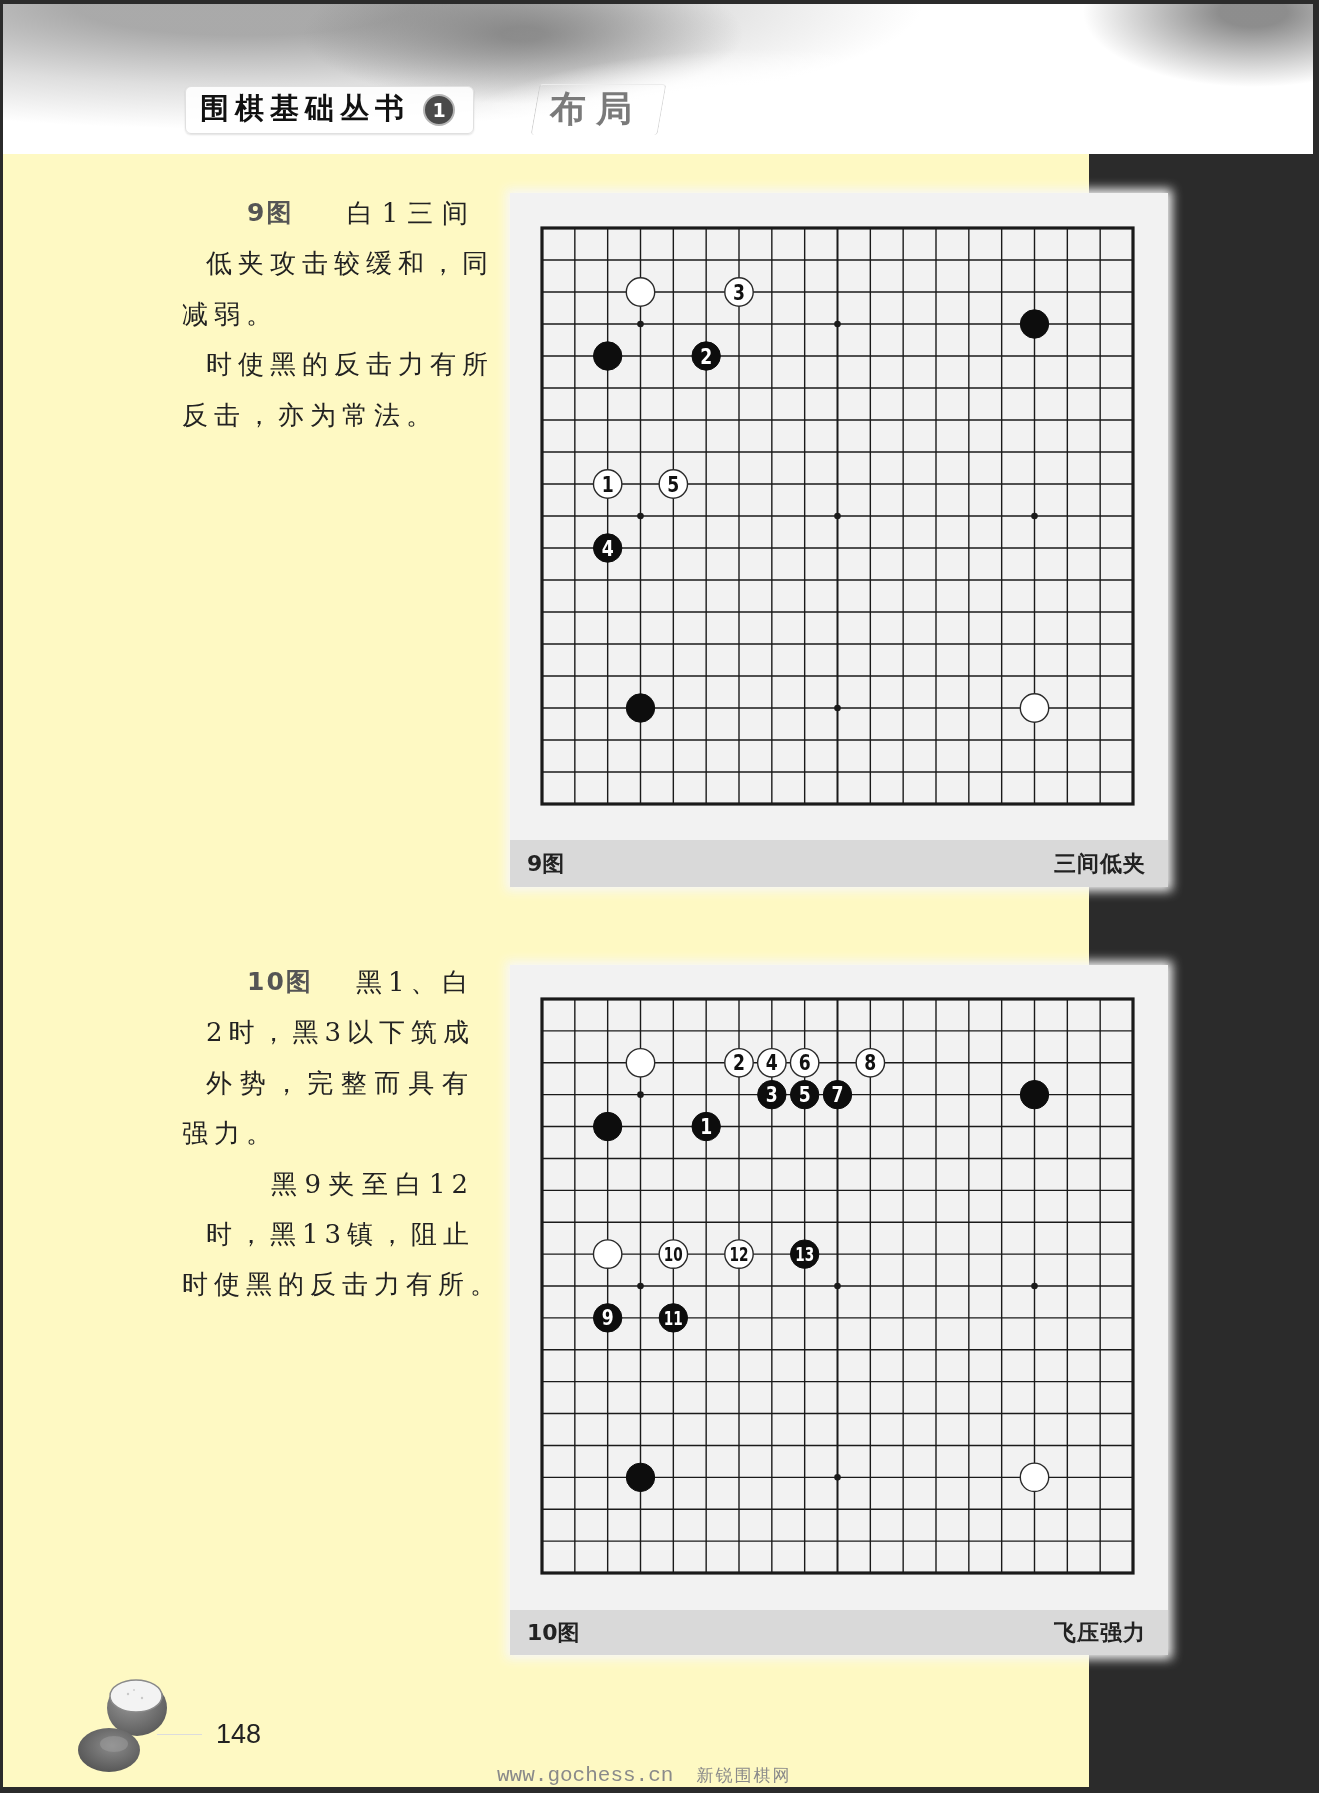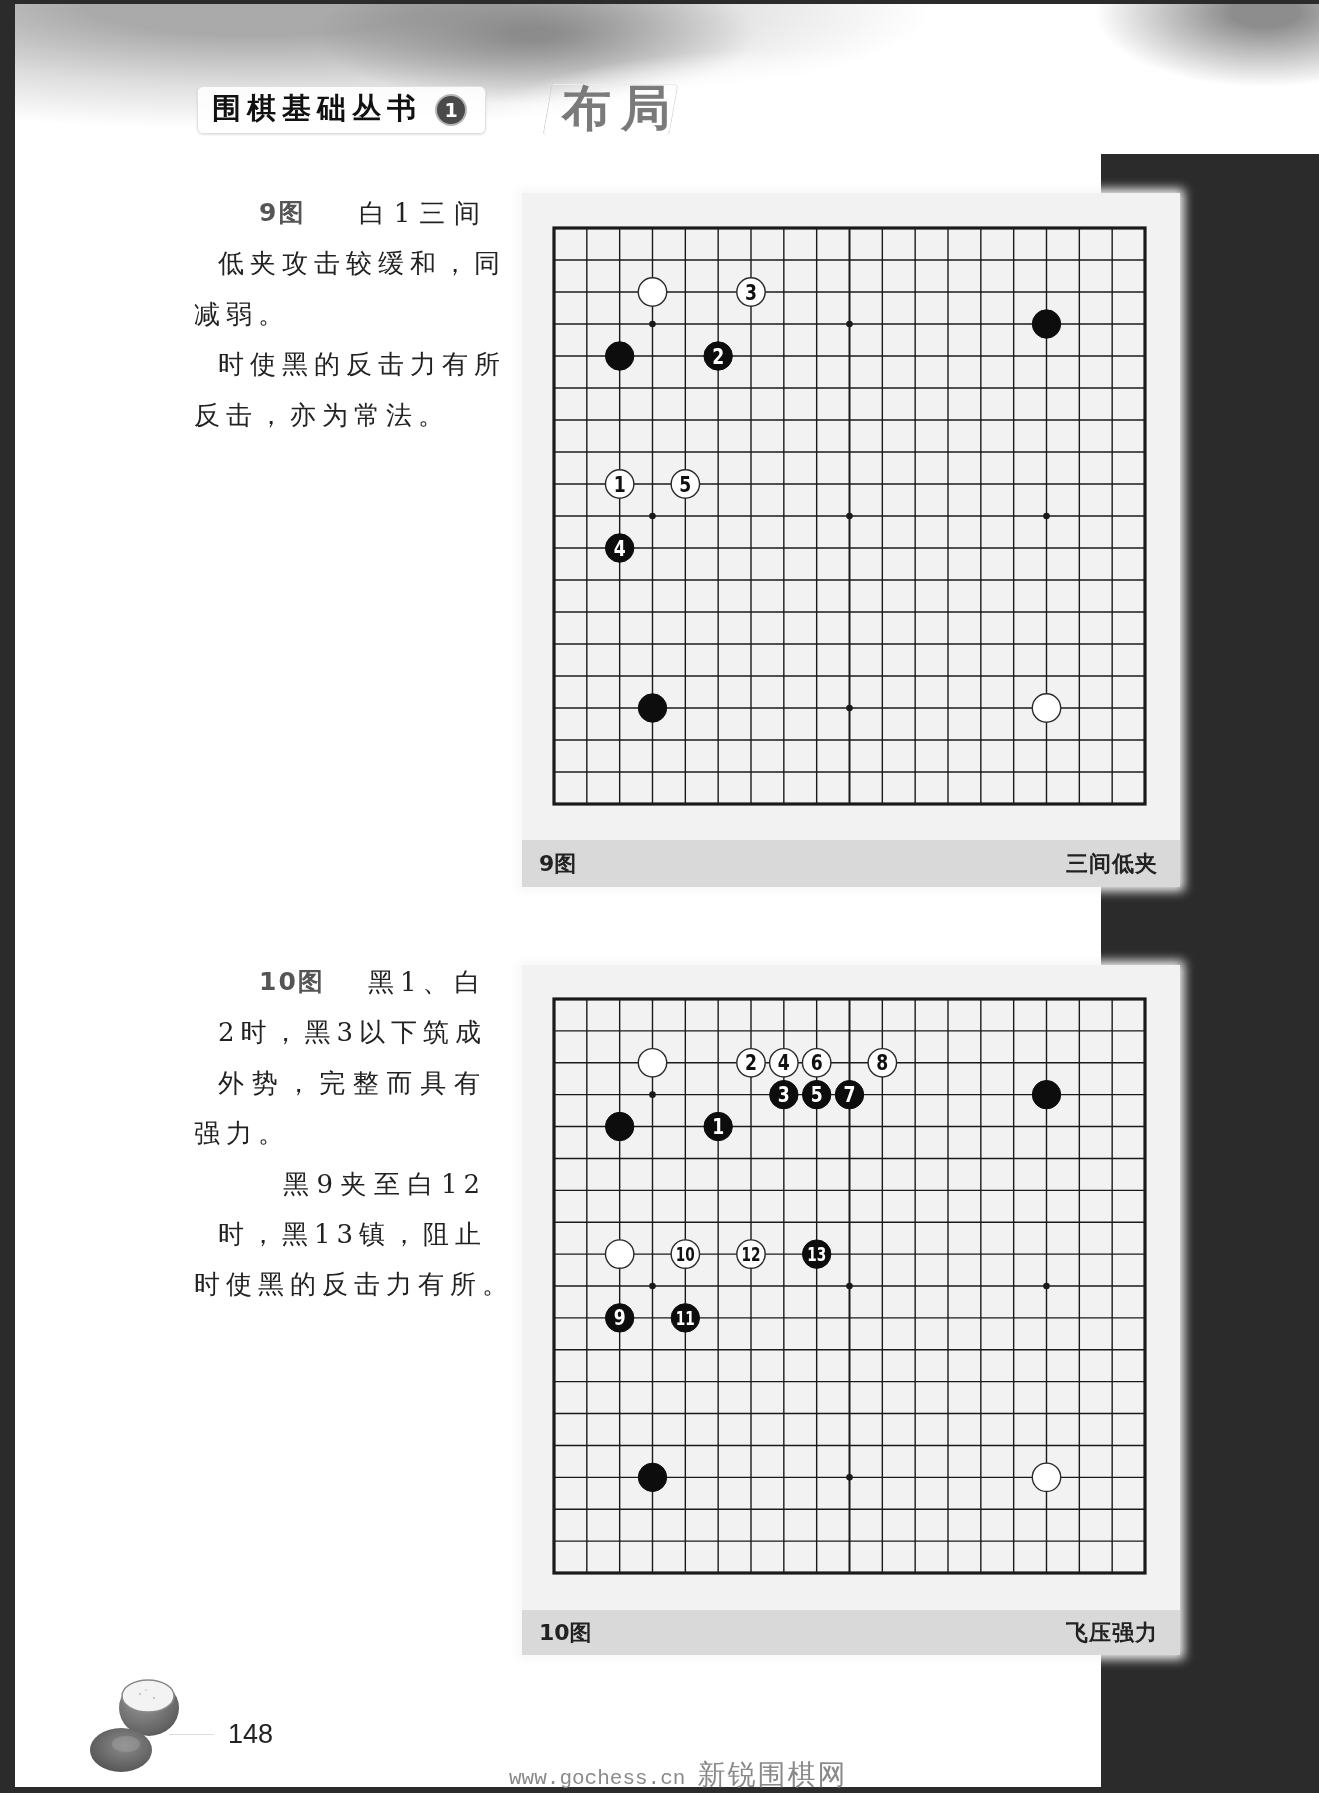--- a/index.html
+++ b/index.html
@@ -1,18 +1,18 @@
 <!DOCTYPE html>
 <html><head>
 <meta charset="utf-8">
 <style>
   html, body { margin:0; padding:0; }
   body { width:1319px; height:1793px; position:relative; overflow:hidden; background:#2b2b2b; }
   .page {
-    position:absolute; left:12px; top:0; width:1095px; height:1793px; background:#ffffff;
+    position:absolute; left:0; top:0; width:1095px; height:1793px; background:#fef9c3;
     box-shadow: inset 3px 4px 0 #2b2b2b, inset -6px -6px 0 #2b2b2b;
   }
   .header-bg {
     position:absolute; left:3px; top:4px; width:1310px; height:150px;
     background:
       radial-gradient(ellipse 330px 95px at 770px 140px, #ffffff 62%, rgba(255,255,255,0) 100%),
       radial-gradient(ellipse 170px 75px at 1250px 8px, rgba(135,135,135,0.95) 20%, rgba(150,150,150,0) 100%),
       radial-gradient(ellipse 220px 70px at 520px 30px, rgba(120,120,120,0.75) 10%, rgba(140,140,140,0) 100%),
       radial-gradient(ellipse 680px 125px at 240px 0px, rgba(165,165,165,0.95) 25%, rgba(195,195,195,0.55) 65%, rgba(255,255,255,0) 100%),
       #ffffff;
@@ -31,21 +31,21 @@
     background:#4a4a4a; border:2px solid #b5b5b5; color:#fff; text-align:center; line-height:28px;
     font-family:"DejaVu Sans", sans-serif; font-weight:bold; font-size:19px;
   }
   .section-box {
     position:absolute; left:535px; top:84px; width:125px; height:50px;
     border-left:1.5px solid #cfcfcf; border-right:1.5px solid #d8d8d8; border-top:1px solid #ececec;
     transform:skewX(-10deg); border-radius:4px;
   }
   .section-title {
     position:absolute; left:550px; top:86px; height:46px; line-height:46px;
-    font-family:"DejaVu Sans", sans-serif; font-weight:bold; font-size:49px; letter-spacing:10px; color:#7a7a7a;
+    font-family:"DejaVu Sans", sans-serif; font-weight:bold; font-size:36px; letter-spacing:10px; color:#7a7a7a;
   }
   .desc {
     position:absolute; left:182px; width:292px;
     font-family:"DejaVu Serif", serif; font-size:26px; letter-spacing:6px; color:#222;
   }
   .line { height:50.4px; line-height:50.4px; white-space:nowrap; overflow:visible; }
   .line.full { text-align:justify; text-align-last:justify;margin-left:24px; }
   .line.indent { padding-left:65px; }
   .line.first { display:flex; padding-left:65px; }
   .fig-label {
@@ -67,21 +67,21 @@
   .bowl { position:absolute; left:70px; top:1670px; width:110px; height:110px; }
   .rule { position:absolute; left:157px; top:1734px; width:45px; height:1px; background:#dcdcdc; }
   .page-number {
     position:absolute; left:216px; top:1716px; height:36px; line-height:36px;
     font-family:"Liberation Sans", sans-serif; font-size:27px; color:#222;text-align:center;
   }
   .watermark {
     position:absolute; left:497px; top:1762px; height:26px; line-height:26px; white-space:nowrap; color:#8a8a8a;
   }
   .watermark .wm-url { font-family:"Liberation Mono", monospace; font-size:21px; }
-  .watermark .wm-site { font-family:"DejaVu Sans", sans-serif; font-size:28px; margin-left:12px; letter-spacing:2px; }
+  .watermark .wm-site { font-family:"DejaVu Sans", sans-serif; font-size:17px; margin-left:23px; letter-spacing:2px; }
 </style>
 </head>
 <body>
 
 <div class="page">
 
   <div class="header-bg"></div>
   <div class="title-box"></div>
   <div class="series-title">围棋基础丛书</div>
   <div class="vol-badge">1</div>

